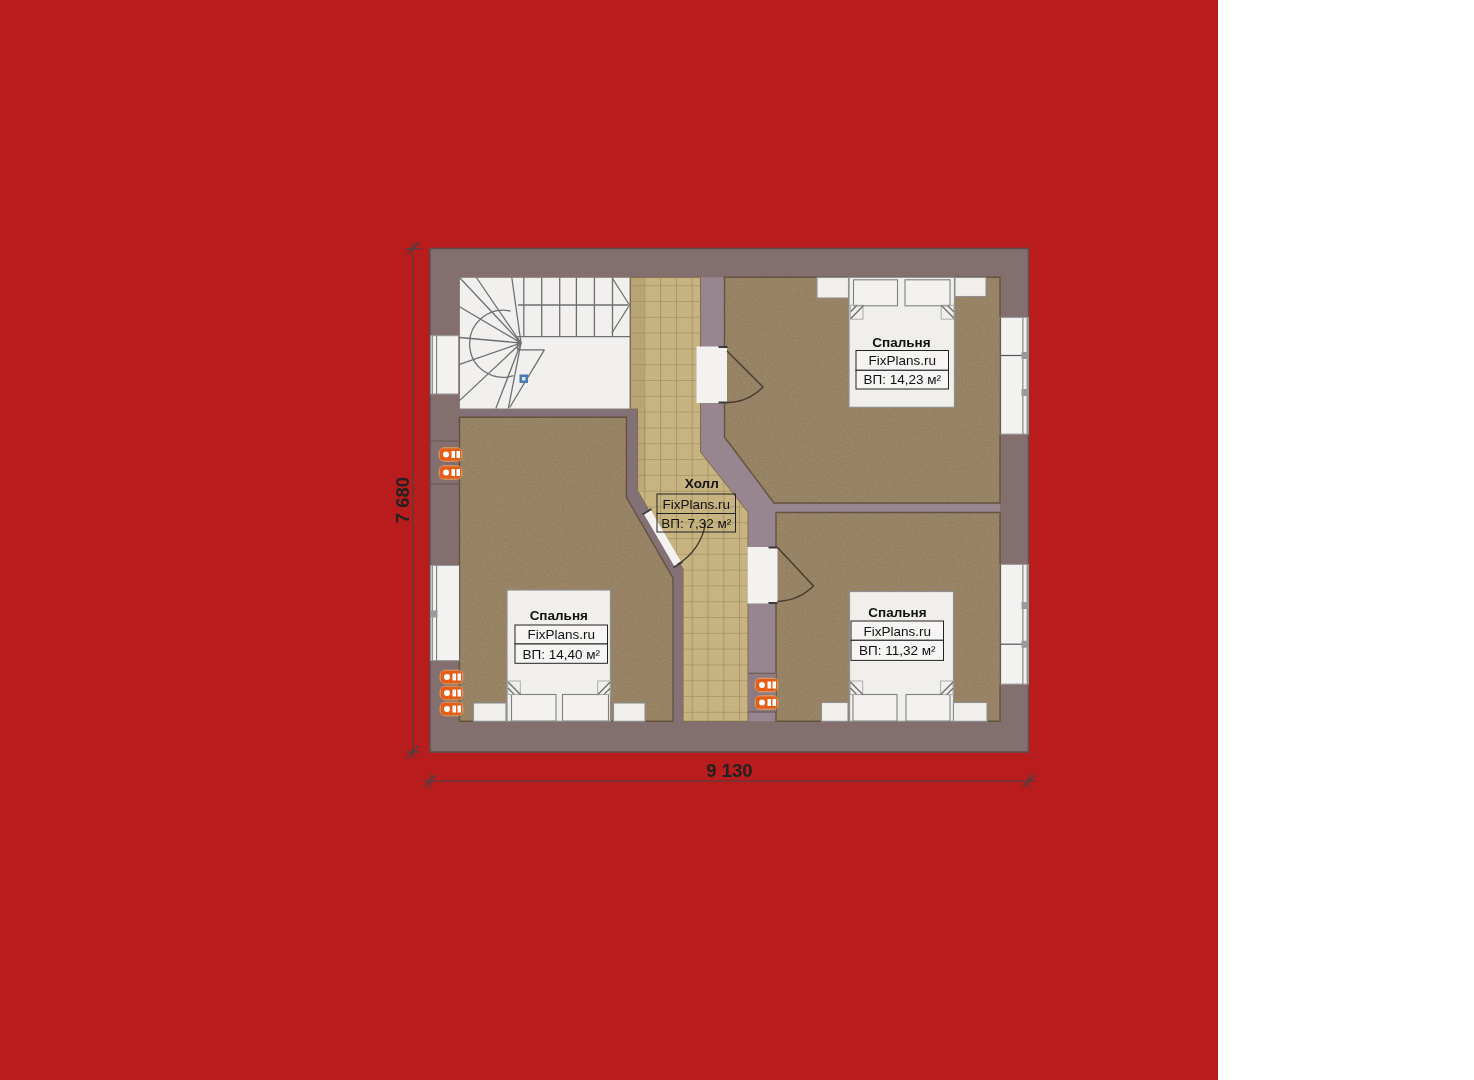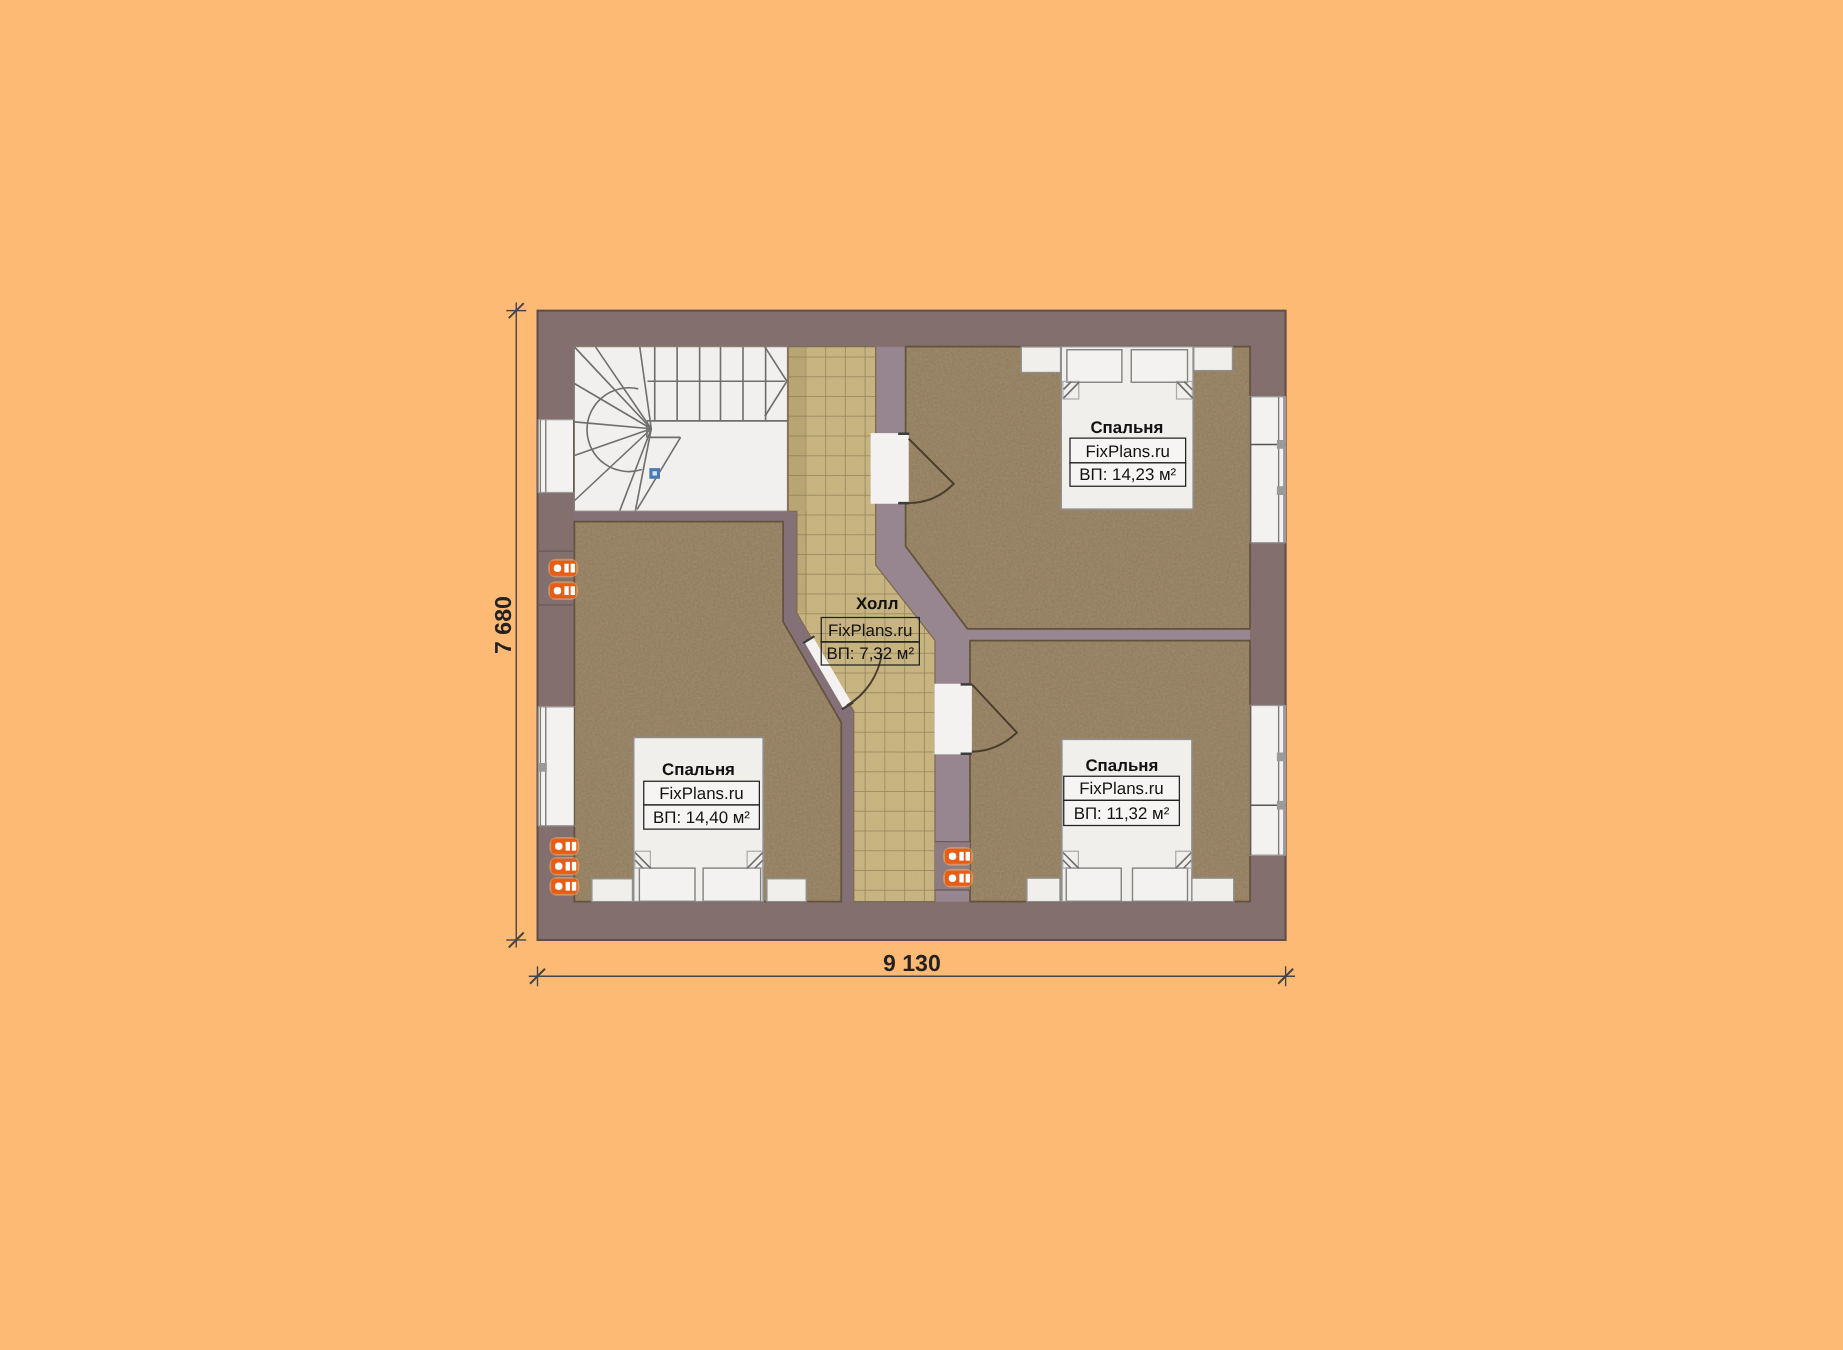--- a/index.html
+++ b/index.html
@@ -1,16 +1,16 @@
 <!DOCTYPE html>
 <html><head>
 <meta charset="utf-8">
 <style>
   html,body{margin:0;padding:0;background:#ffffff;}
-  .page{position:relative;width:1474px;height:1080px;background:#fdba74;overflow:hidden;}
+  .page{position:relative;width:1218px;height:1080px;background:#b91c1c;overflow:hidden;}
   svg text{font-family:"Liberation Sans", sans-serif;}
 </style>
 </head>
 <body>
 <div class="page">
 <svg width="1474" height="1080" viewBox="0 0 1474 1080">
 <defs>
   <filter id="fn" x="-2%" y="-2%" width="104%" height="104%" color-interpolation-filters="sRGB">
     <feTurbulence type="fractalNoise" baseFrequency="0.55" numOctaves="3" seed="7"></feTurbulence>
     <feColorMatrix type="matrix" values="0 0 0 0 0.42  0 0 0 0 0.35  0 0 0 0 0.27  0 0 0 0.35 0"></feColorMatrix>

